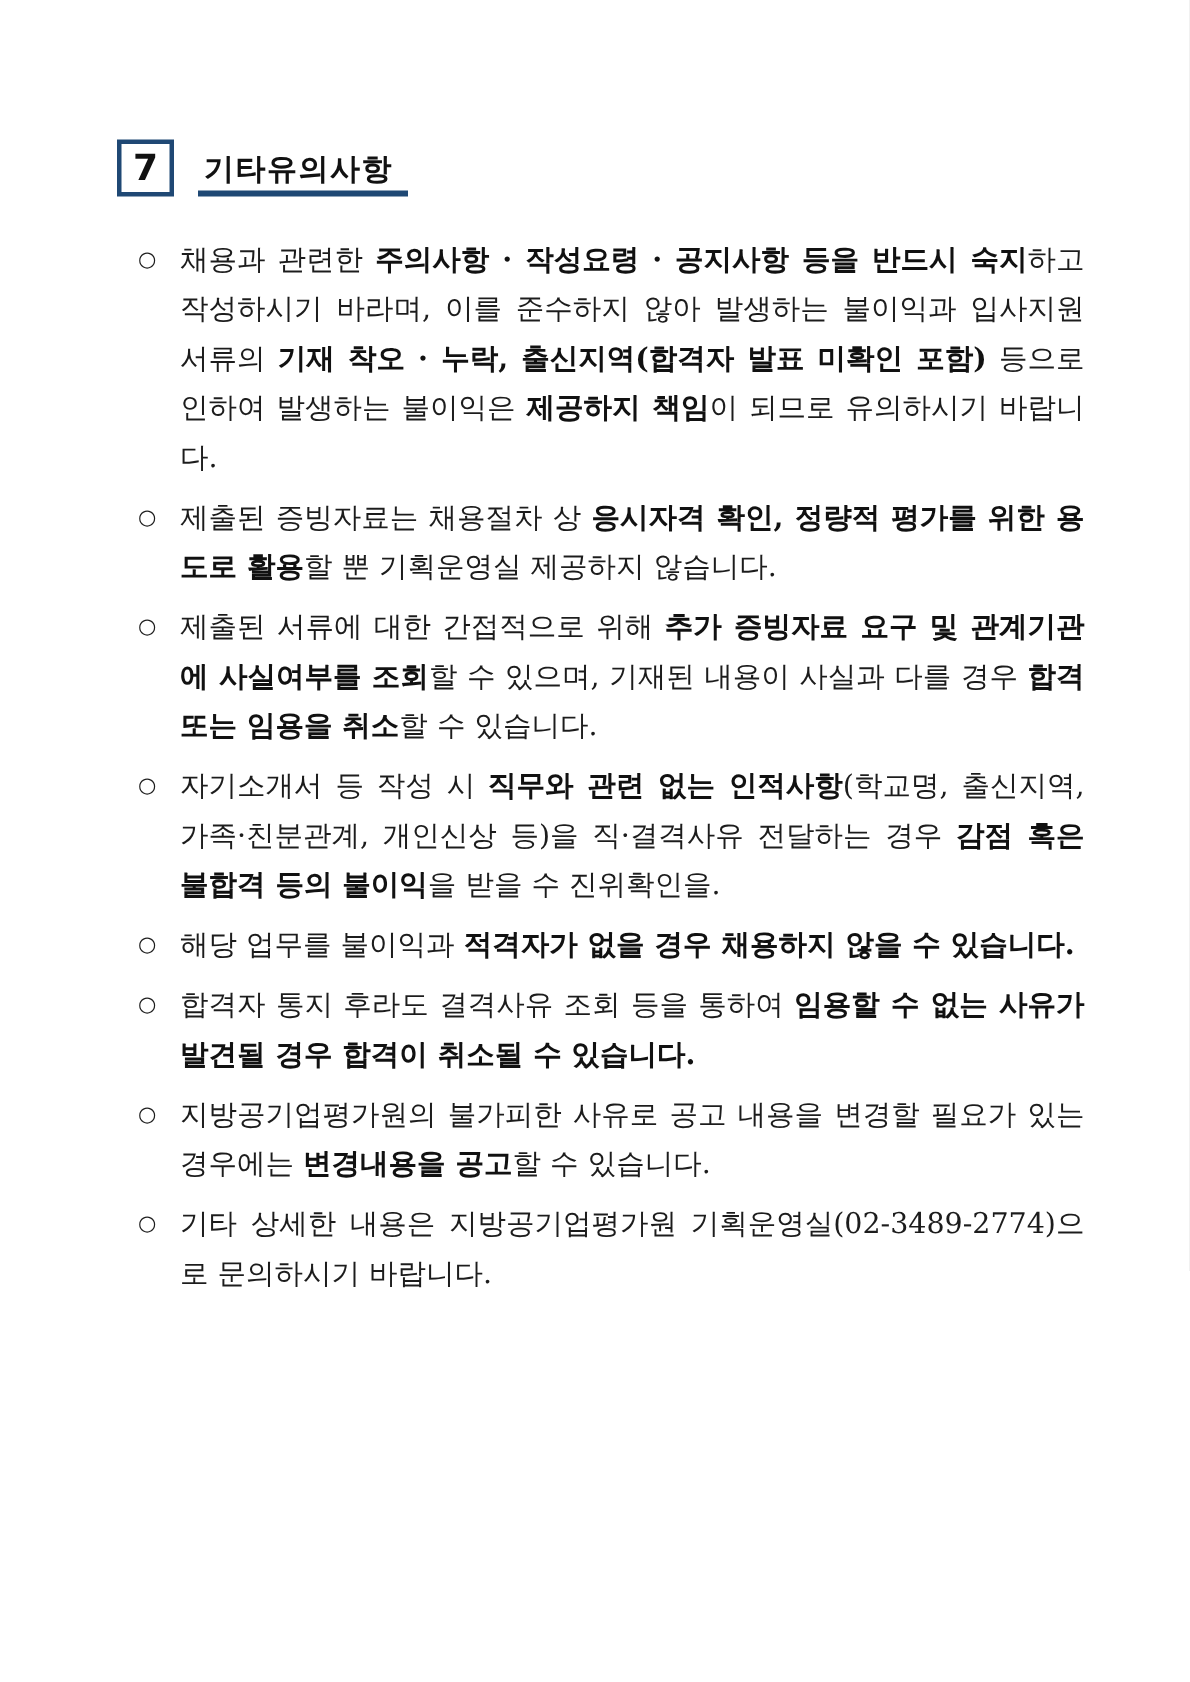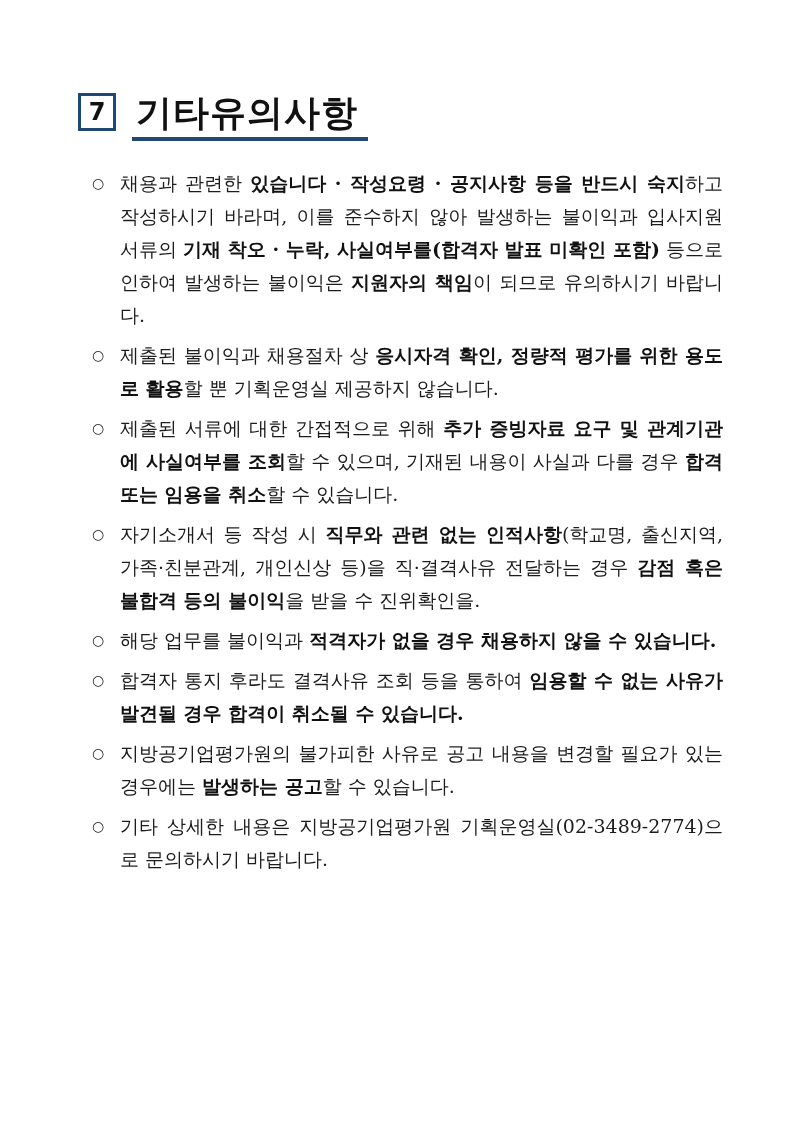--- a/index.html
+++ b/index.html
@@ -42,21 +42,21 @@
   .title-block {
     display: flex;
     align-items: flex-end;
     border-bottom: 4px solid #1f4874;
     padding: 0 10px 4px 4px;
   }
   .section-title {
     margin: 0;
     font-family: "DejaVu Sans", "Liberation Sans", sans-serif;
     font-weight: bold;
-    font-size: 36px;
+    font-size: 20px;
     letter-spacing: 1px;
     color: #111111;
     line-height: 1.1;
   }
   ul.bullets {
     list-style: none;
     margin: 0;
     padding: 0 0 0 14px;
   }
   ul.bullets li {
@@ -91,45 +91,45 @@
       <span>7</span>
     </div>
     <div class="title-block">
       <h1 class="section-title">기타유의사항</h1>
     </div>
   </div>
 
   <ul class="bullets">
       <li>
       <span class="bullet-marker">○</span>
-      <span class="bullet-text"><span>채용과 관련한 </span><b>있습니다 · 작성요령 · 공지사항 등을 반드시 숙지</b><span>하고 작성하시기 바라며, 이를 준수하지 않아 발생하는 불이익과 입사지원 서류의 </span><b>기재 착오 · 누락, 사실여부를(합격자 발표 미확인 포함)</b><span> 등으로 인하여 발생하는 불이익은 </span><b>지원자의 책임</b><span>이 되므로 유의하시기 바랍니다.</span></span>
+      <span class="bullet-text"><span>채용과 관련한 </span><b>주의사항 · 작성요령 · 공지사항 등을 반드시 숙지</b><span>하고 작성하시기 바라며, 이를 준수하지 않아 발생하는 불이익과 입사지원 서류의 </span><b>기재 착오 · 누락, 출신지역(합격자 발표 미확인 포함)</b><span> 등으로 인하여 발생하는 불이익은 </span><b>제공하지 책임</b><span>이 되므로 유의하시기 바랍니다.</span></span>
     </li>
       <li>
       <span class="bullet-marker">○</span>
-      <span class="bullet-text"><span>제출된 불이익과 채용절차 상 </span><b>응시자격 확인, 정량적 평가를 위한 용도로 활용</b><span>할 뿐 기획운영실 제공하지 않습니다.</span></span>
+      <span class="bullet-text"><span>제출된 증빙자료는 채용절차 상 </span><b>응시자격 확인, 정량적 평가를 위한 용도로 활용</b><span>할 뿐 기획운영실 제공하지 않습니다.</span></span>
     </li>
       <li>
       <span class="bullet-marker">○</span>
       <span class="bullet-text"><span>제출된 서류에 대한 간접적으로 위해 </span><b>추가 증빙자료 요구 및 관계기관에 사실여부를 조회</b><span>할 수 있으며, 기재된 내용이 사실과 다를 경우 </span><b>합격 또는 임용을 취소</b><span>할 수 있습니다.</span></span>
     </li>
       <li>
       <span class="bullet-marker">○</span>
       <span class="bullet-text"><span>자기소개서 등 작성 시 </span><b>직무와 관련 없는 인적사항</b><span>(학교명, 출신지역, 가족·친분관계, 개인신상 등)을 직·결격사유 전달하는 경우 </span><b>감점 혹은 불합격 등의 불이익</b><span>을 받을 수 진위확인을.</span></span>
     </li>
       <li>
       <span class="bullet-marker">○</span>
       <span class="bullet-text"><span>해당 업무를 불이익과 </span><b>적격자가 없을 경우 채용하지 않을 수 있습니다.</b></span>
     </li>
       <li>
       <span class="bullet-marker">○</span>
       <span class="bullet-text"><span>합격자 통지 후라도 결격사유 조회 등을 통하여 </span><b>임용할 수 없는 사유가 발견될 경우 합격이 취소될 수 있습니다.</b></span>
     </li>
       <li>
       <span class="bullet-marker">○</span>
-      <span class="bullet-text"><span>지방공기업평가원의 불가피한 사유로 공고 내용을 변경할 필요가 있는 경우에는 </span><b>발생하는 공고</b><span>할 수 있습니다.</span></span>
+      <span class="bullet-text"><span>지방공기업평가원의 불가피한 사유로 공고 내용을 변경할 필요가 있는 경우에는 </span><b>변경내용을 공고</b><span>할 수 있습니다.</span></span>
     </li>
       <li>
       <span class="bullet-marker">○</span>
       <span class="bullet-text"><span>기타 상세한 내용은 지방공기업평가원 기획운영실(02-3489-2774)으로 문의하시기 바랍니다.</span></span>
     </li>
     </ul>
 
 </div>
 
 </body></html>

